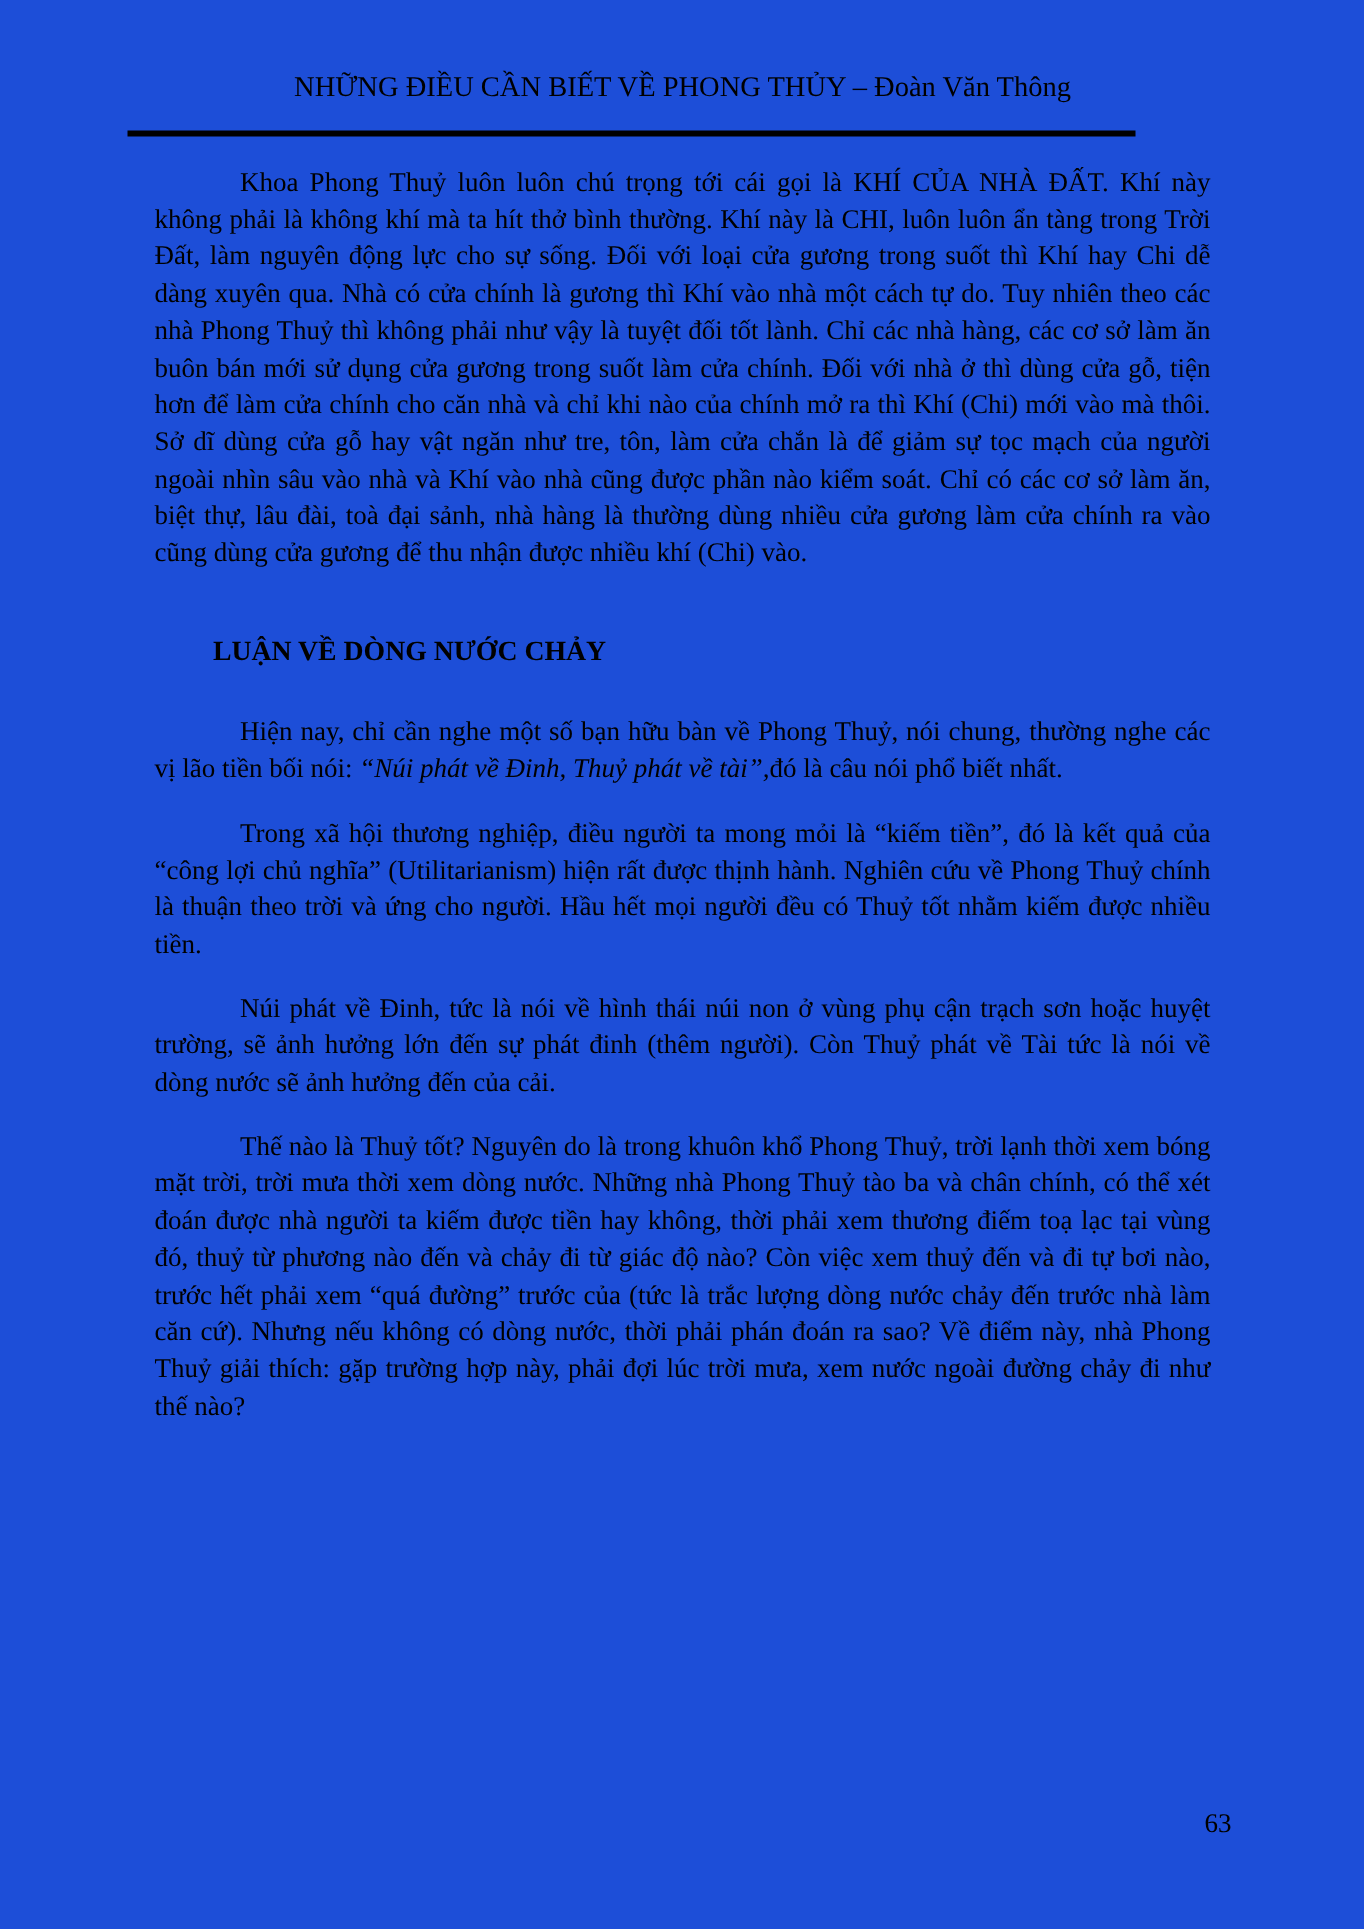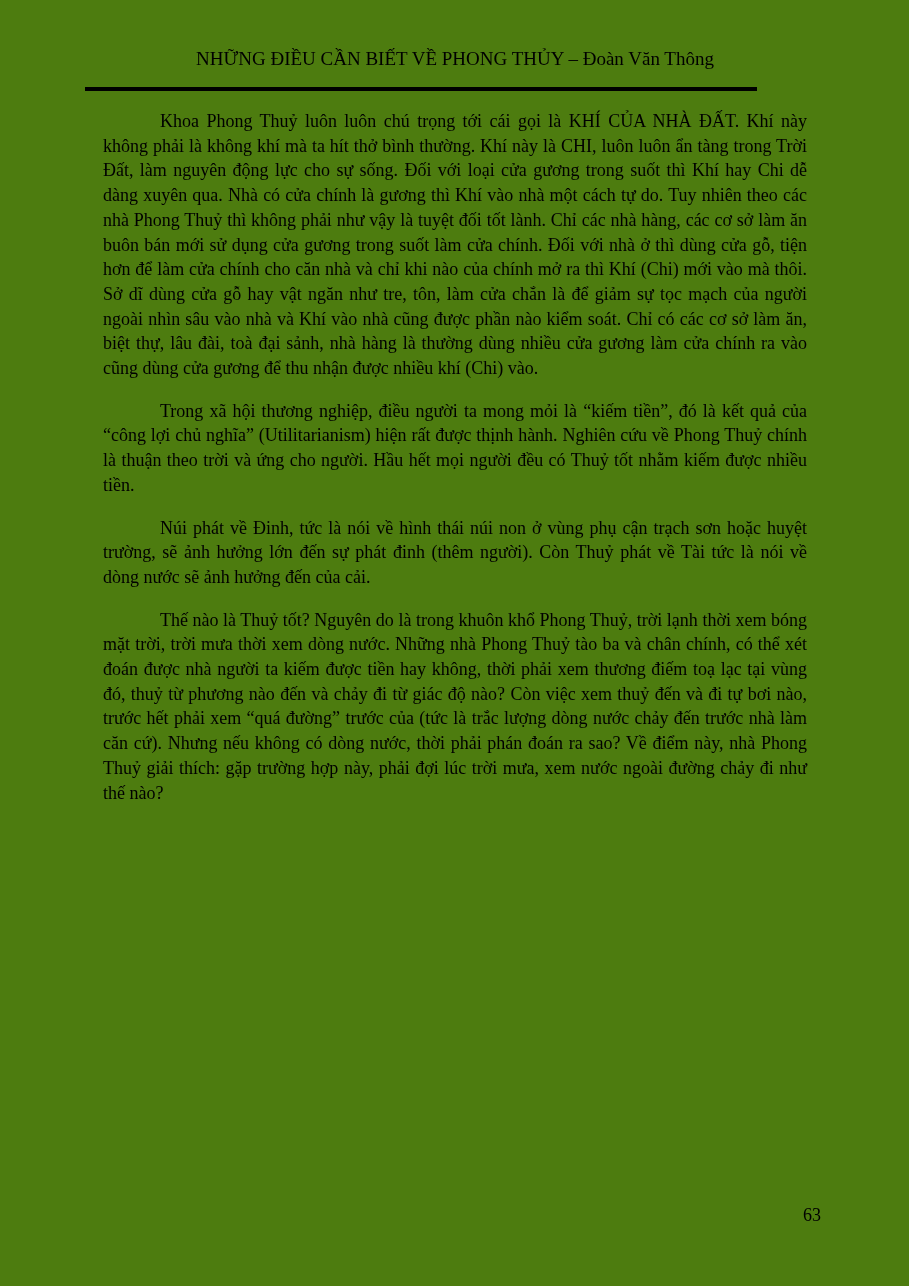--- a/index.html
+++ b/index.html
@@ -1,20 +1,20 @@
 <!DOCTYPE html>
 <html><head>
 <meta charset="utf-8">
 <style>
   html, body { margin: 0; padding: 0; background: #ffffff; }
   .page {
     position: relative;
     width: 909px;
     height: 1286px;
-    background: #4d7c0f;
+    background: #1d4ed8;
     color: #000000;
     font-family: "Liberation Serif", serif;
     box-sizing: border-box;
     padding: 46px 84px 0 85px;
     overflow: hidden;
   }
   .header {
     text-align: center;
     font-size: 19px;
     line-height: 26px;
@@ -56,21 +56,23 @@
 <div class="page">
   <div class="header">
     <span>NHỮNG ĐIỀU CẦN BIẾT VỀ PHONG THỦY – Đoàn Văn Thông</span>
   </div>
 
   <div class="rule"></div>
 
   <div class="doc-body">
     <p class="para">Khoa Phong Thuỷ luôn luôn chú trọng tới cái gọi là KHÍ CỦA NHÀ ĐẤT. Khí này không phải là không khí mà ta hít thở bình thường. Khí này là CHI, luôn luôn ẩn tàng trong Trời Đất, làm nguyên động lực cho sự sống. Đối với loại cửa gương trong suốt thì Khí hay Chi dễ dàng xuyên qua. Nhà có cửa chính là gương thì Khí vào nhà một cách tự do. Tuy nhiên theo các nhà Phong Thuỷ thì không phải như vậy là tuyệt đối tốt lành. Chỉ các nhà hàng, các cơ sở làm ăn buôn bán mới sử dụng cửa gương trong suốt làm cửa chính. Đối với nhà ở thì dùng cửa gỗ, tiện hơn để làm cửa chính cho căn nhà và chỉ khi nào của chính mở ra thì Khí (Chi) mới vào mà thôi. Sở dĩ dùng cửa gỗ hay vật ngăn như tre, tôn, làm cửa chắn là để giảm sự tọc mạch của người ngoài nhìn sâu vào nhà và Khí vào nhà cũng được phần nào kiểm soát. Chỉ có các cơ sở làm ăn, biệt thự, lâu đài, toà đại sảnh, nhà hàng là thường dùng nhiều cửa gương làm cửa chính ra vào cũng dùng cửa gương để thu nhận được nhiều khí (Chi) vào.</p>
 
+    <h2 class="section-heading">LUẬN VỀ DÒNG NƯỚC CHẢY</h2>
 
+    <p class="para"><span>Hiện nay, chỉ cần nghe một số bạn hữu bàn về Phong Thuỷ, nói chung, thường nghe các vị lão tiền bối nói: </span><span class="quote-italic">“Núi phát về Đinh, Thuỷ phát về tài”,</span><span>đó là câu nói phổ biết nhất.</span></p>
 
     <p class="para">Trong xã hội thương nghiệp, điều người ta mong mỏi là “kiếm tiền”, đó là kết quả của “công lợi chủ nghĩa” (Utilitarianism) hiện rất được thịnh hành. Nghiên cứu về Phong Thuỷ chính là thuận theo trời và ứng cho người. Hầu hết mọi người đều có Thuỷ tốt nhằm kiếm được nhiều tiền.</p>
 
     <p class="para">Núi phát về Đinh, tức là nói về hình thái núi non ở vùng phụ cận trạch sơn hoặc huyệt trường, sẽ ảnh hưởng lớn đến sự phát đinh (thêm người). Còn Thuỷ phát về Tài tức là nói về dòng nước sẽ ảnh hưởng đến của cải.</p>
 
     <p class="para">Thế nào là Thuỷ tốt? Nguyên do là trong khuôn khổ Phong Thuỷ, trời lạnh thời xem bóng mặt trời, trời mưa thời xem dòng nước. Những nhà Phong Thuỷ tào ba và chân chính, có thể xét đoán được nhà người ta kiếm được tiền hay không, thời phải xem thương điếm toạ lạc tại vùng đó, thuỷ từ phương nào đến và chảy đi từ giác độ nào? Còn việc xem thuỷ đến và đi tự bơi nào, trước hết phải xem “quá đường” trước của (tức là trắc lượng dòng nước chảy đến trước nhà làm căn cứ). Nhưng nếu không có dòng nước, thời phải phán đoán ra sao? Về điểm này, nhà Phong Thuỷ giải thích: gặp trường hợp này, phải đợi lúc trời mưa, xem nước ngoài đường chảy đi như thế nào?</p>
   </div>
 
   <div class="page-number">63</div>
 </div>

